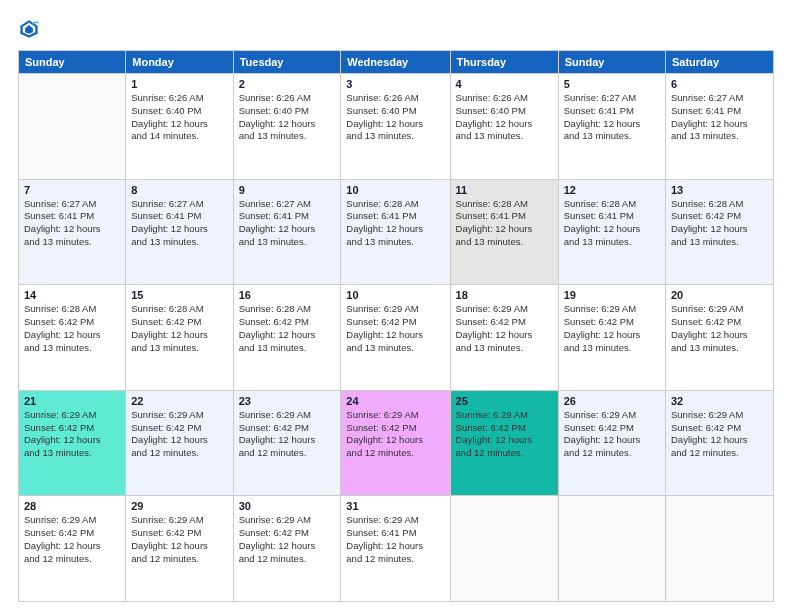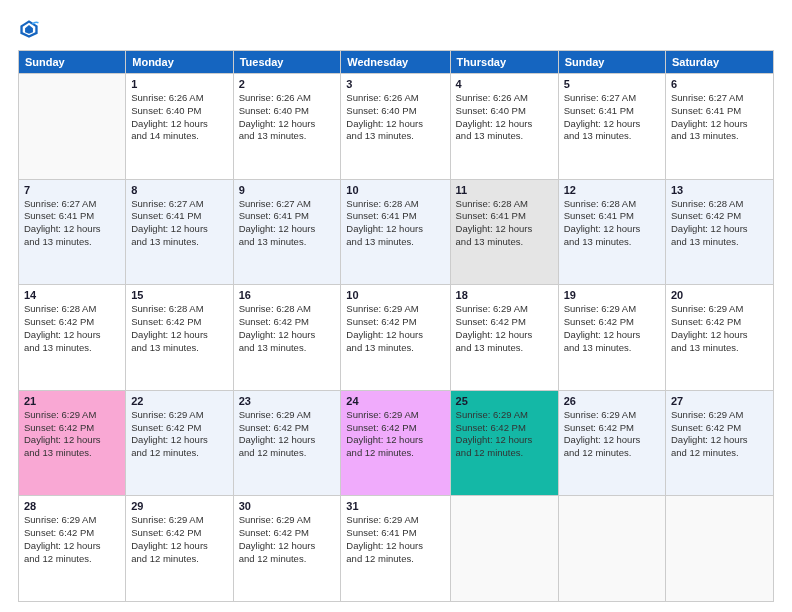--- a/index.html
+++ b/index.html
@@ -282,21 +282,21 @@
           </td>
           <td>
             <span class="day-num">20</span>
             <div class="day-info" style="white-space: pre-line;">Sunrise: 6:29 AM
 Sunset: 6:42 PM
 Daylight: 12 hours
 and 13 minutes.</div>
           </td>
         </tr>
         <tr>
-          <td style="background-color: #f9a8d4; margin-top: 8px;">
+          <td style="background-color: #5eead4; margin-top: 8px;">
             <span class="day-num">21</span>
             <div class="day-info" style="white-space: pre-line;">Sunrise: 6:29 AM
 Sunset: 6:42 PM
 Daylight: 12 hours
 and 13 minutes.</div>
           </td>
           <td style="background-color: rgb(238, 243, 251); margin-left: 12px;">
             <span class="day-num">22</span>
             <div class="day-info" style="white-space: pre-line;">Sunrise: 6:29 AM
 Sunset: 6:42 PM
@@ -325,21 +325,21 @@
 and 12 minutes.</div>
           </td>
           <td style="background-color: rgb(238, 243, 251);">
             <span class="day-num">26</span>
             <div class="day-info" style="white-space: pre-line;">Sunrise: 6:29 AM
 Sunset: 6:42 PM
 Daylight: 12 hours
 and 12 minutes.</div>
           </td>
           <td style="background-color: rgb(238, 243, 251);">
-            <span class="day-num">27</span>
+            <span class="day-num">32</span>
             <div class="day-info" style="white-space: pre-line;">Sunrise: 6:29 AM
 Sunset: 6:42 PM
 Daylight: 12 hours
 and 12 minutes.</div>
           </td>
         </tr>
         <tr>
           <td>
             <span class="day-num">28</span>
             <div class="day-info" style="white-space: pre-line;">Sunrise: 6:29 AM

